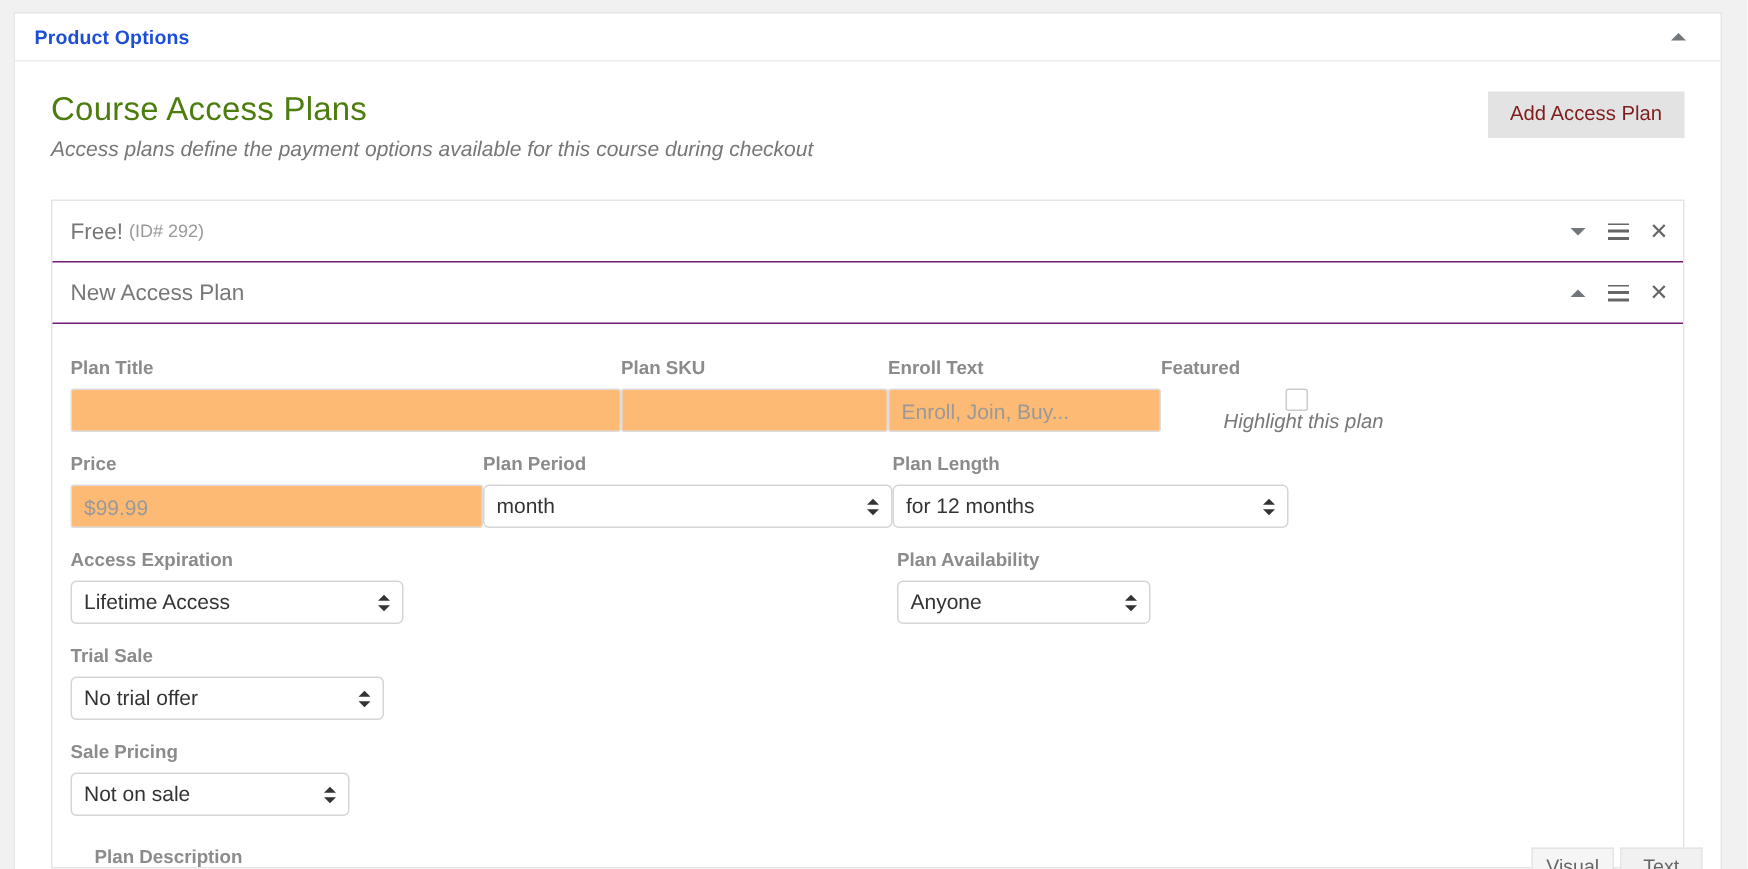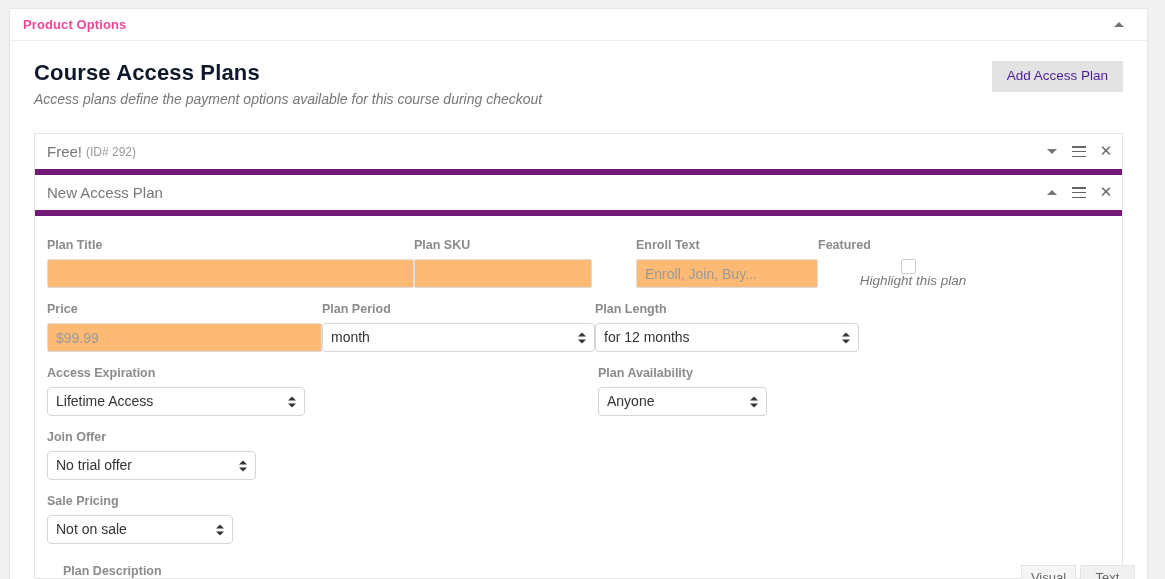--- a/index.html
+++ b/index.html
@@ -34,21 +34,21 @@
     height: 32px;
     border-bottom: 1px solid #eee;
     display: flex;
     align-items: center;
     padding: 0 12px 0 13px;
     box-sizing: border-box;
   }
   .postbox-title {
     font-size: 13px;
     font-weight: bold;
-    color: #ec4899;
+    color: #1d4ed8;
     line-height: 1;
     letter-spacing: .1px;
   }
   .postbox-toggle {
     position: absolute;
     right: 22px;
     top: 50%;
     transform: translateY(-50%);
     width: 12px;
     height: 12px;
@@ -75,60 +75,60 @@
     position: relative;
   }
 
   
   .section-head {
     padding: 18px 0 0 0;
     position: relative;
   }
   .section-title {
     font-size: 22px;
-    font-weight: bold;
-    color: #0f172a;
+    font-weight: normal;
+    color: #4d7c0f;
     margin: 0 0 2px 0;
     line-height: 1.3;
     letter-spacing: .15px;
   }
   .section-sub {
     font-size: 14px;
     color: #777;
     margin: 0;
     line-height: 1.4;
     font-style: italic;
   }
   .add-plan-btn {
     position: absolute;
     right: 0;
     top: 20px;
     background: #e3e3e3;
     border: none;
-    color: #4c1d95;
+    color: #7f1d1d;
     font-size: 13.5px;
     font-family: "Liberation Sans", sans-serif;
     padding: 7px 15px 8px 15px;
     cursor: pointer;
     line-height: 1.2;
     border-radius: 0;
   }
 
   
   .plans-wrap {
     margin-top: 24px;
     border: 1px solid #e5e5e5;
     background: #fff;
     box-sizing: border-box;
   }
 
   .plan-row {
     position: relative;
     height: 41px;
-    border-bottom: 6px solid #701a75;
+    border-bottom: 1px solid #701a75;
     display: flex;
     align-items: center;
     padding: 0 12px 0 12px;
     box-sizing: border-box;
     text-align: right;
   }
   .plan-name {
     font-size: 15px;
     color: #777;
     line-height: 1;
@@ -377,21 +377,21 @@
 
         <div class="f-row">
           <div class="f-col" style="width:367px;">
             <label class="f-label">Plan Title</label>
             <input class="f-input" type="text" placeholder="" style="">
           </div>
           <div class="f-col" style="width:178px;">
             <label class="f-label">Plan SKU</label>
             <input class="f-input" type="text" placeholder="" style="">
           </div>
-          <div class="f-col" style="width:182px;margin-left:44px;">
+          <div class="f-col" style="width:182px;">
             <label class="f-label">Enroll Text</label>
             <input class="f-input" type="text" placeholder="Enroll, Join, Buy..." style="">
           </div>
           <div class="f-col" style="width:181px;">
             <label class="f-label">Featured</label>
             <div class="cb-line">
               <span class="cb-box"></span>
               <span class="cb-label">Highlight this plan</span>
             </div>
           </div>
@@ -424,21 +424,21 @@
                 <span class="a-up"></span>
                   <span class="a-dn"></span>
               </span>
             </div>
           </div>
         </div>
 
         <div class="f-row">
           <div class="f-col" style="width:275px;">
             <label class="f-label">Access Expiration</label>
-            <div class="sel-wrap" style="width:258px;">
+            <div class="sel-wrap" style="width:222px;">
               <select class="f-select">
                 <option>Lifetime Access</option>
               </select>
               <span class="sel-arrows">
                 <span class="a-up"></span>
                   <span class="a-dn"></span>
               </span>
             </div>
           </div>
           <div class="f-col" style="width:276px;"></div>
@@ -451,21 +451,21 @@
               <span class="sel-arrows">
                 <span class="a-up"></span>
                   <span class="a-dn"></span>
               </span>
             </div>
           </div>
         </div>
 
         <div class="f-row">
           <div class="f-col" style="width:275px;">
-            <label class="f-label">Join Offer</label>
+            <label class="f-label">Trial Sale</label>
             <div class="sel-wrap" style="width:209px;">
               <select class="f-select">
                 <option>No trial offer</option>
               </select>
               <span class="sel-arrows">
                 <span class="a-up"></span>
                   <span class="a-dn"></span>
               </span>
             </div>
           </div>

